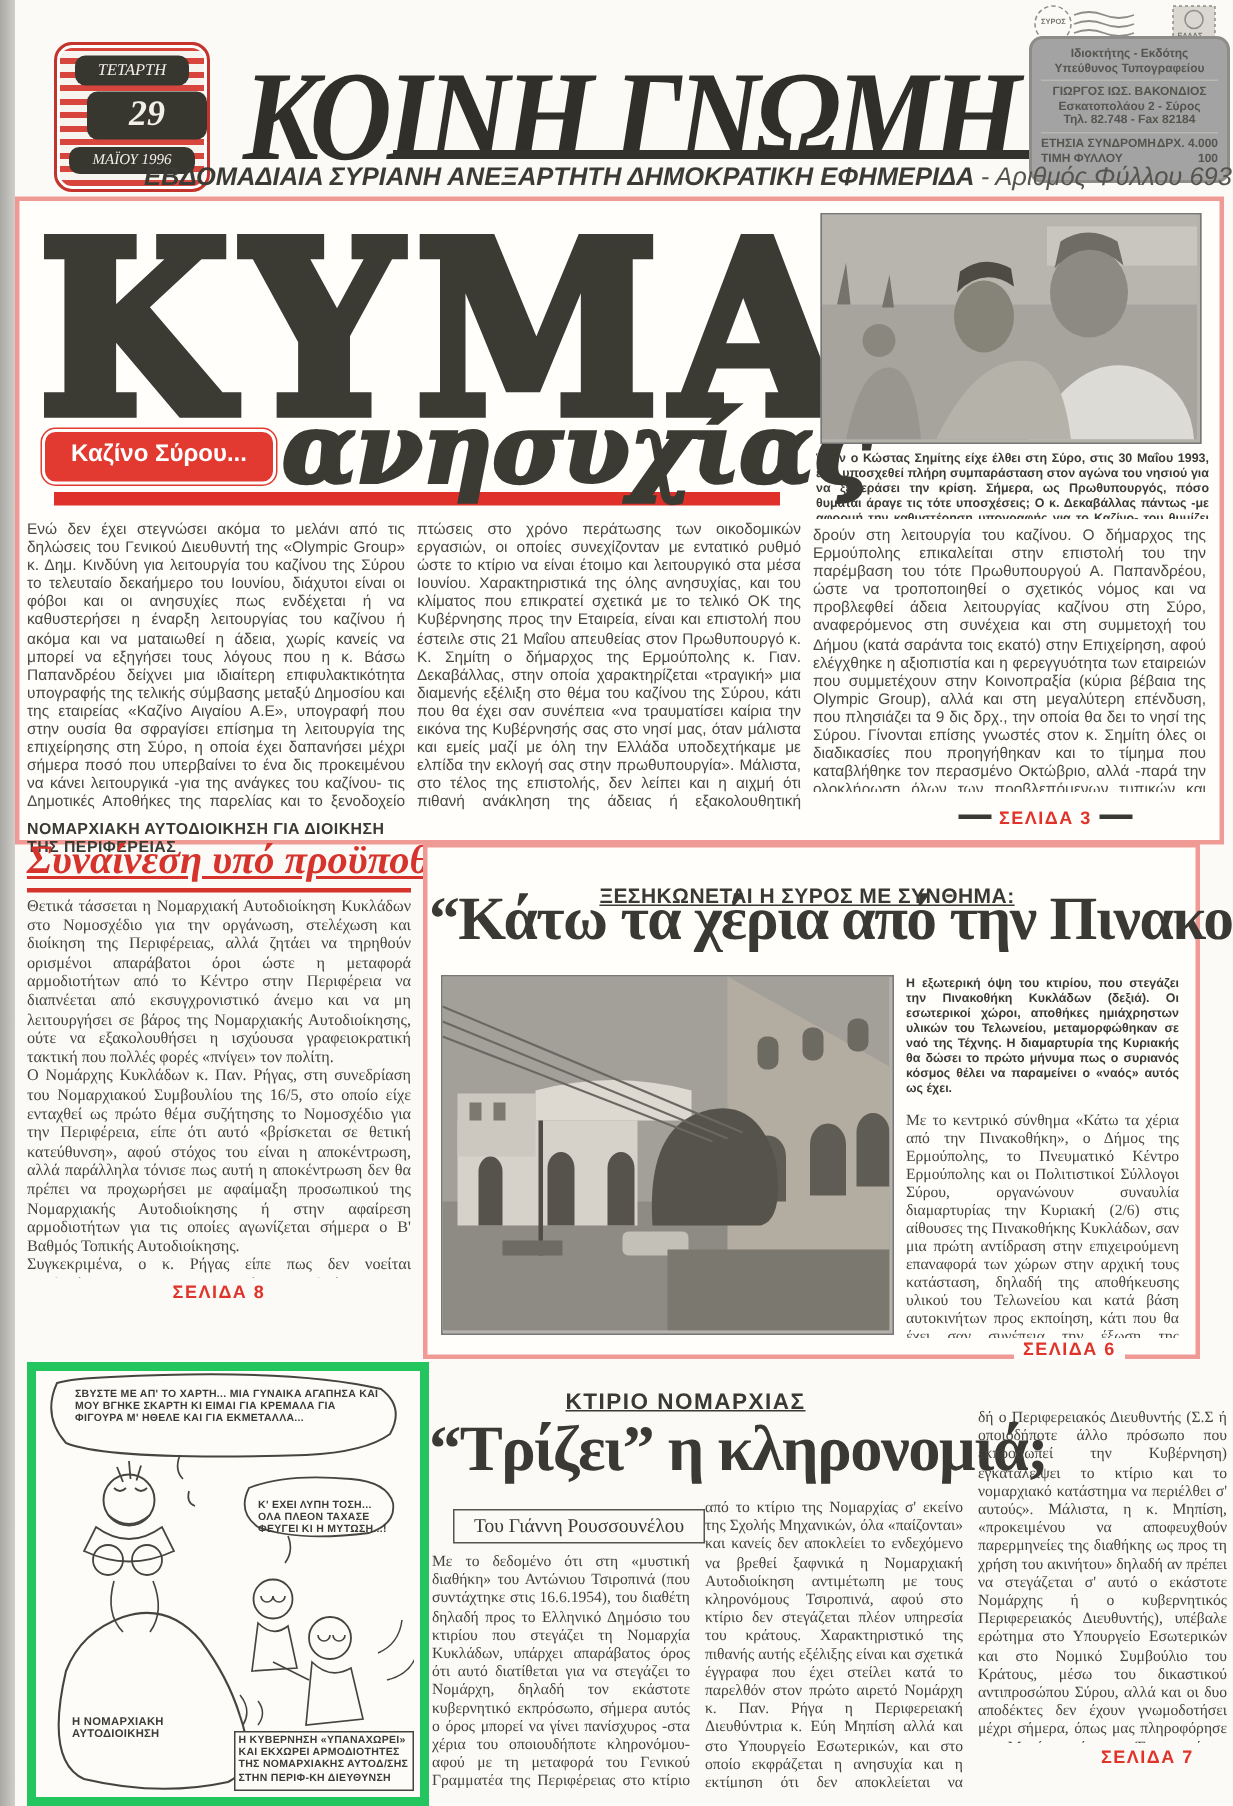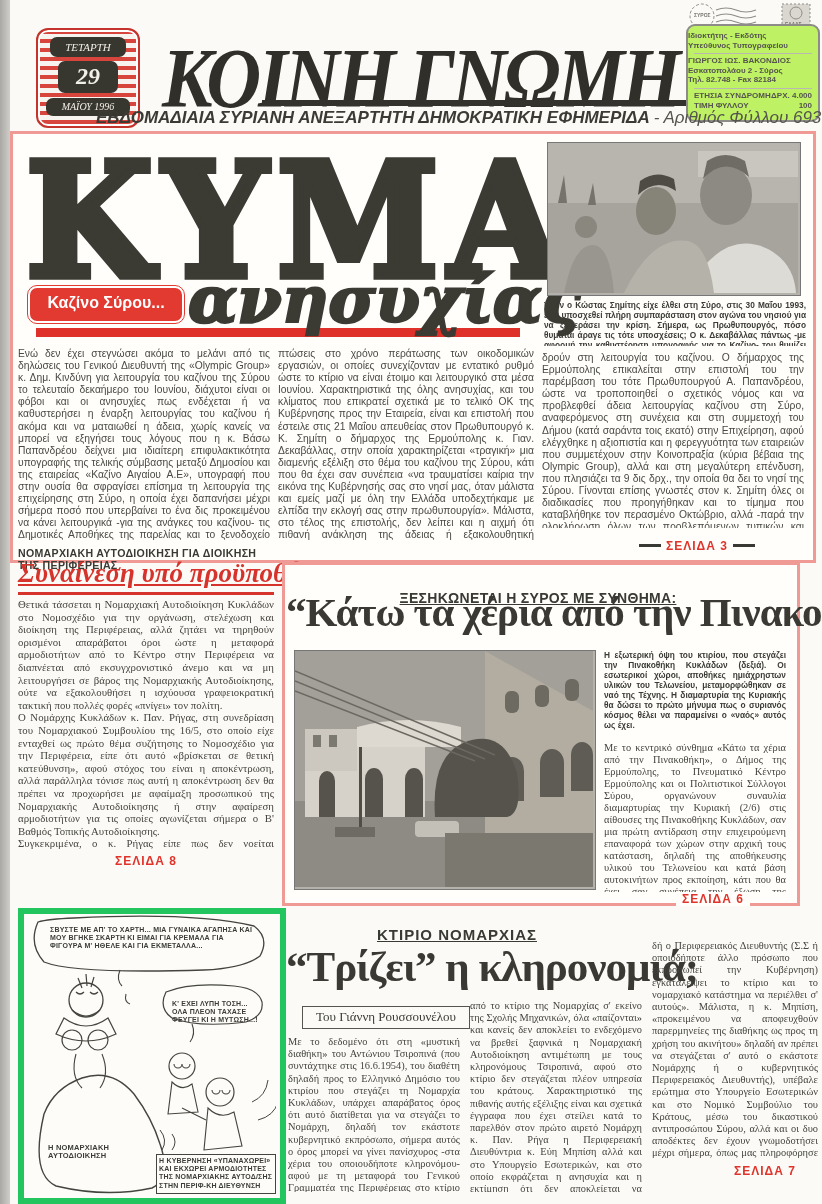--- a/index.html
+++ b/index.html
@@ -14,21 +14,21 @@
   .rule-dash{display:inline-block;width:22px;height:3px;background:#b3352c;vertical-align:middle;margin:0 5px;}
   .frame-red{border:3px solid #f09a96;background:#fffefb;}
   .masthead{font-family:"Liberation Serif",serif;font-weight:bold;font-style:italic;color:#302f2a;font-size:76px;letter-spacing:-3px;transform:scaleY(1.12);transform-origin:left top;white-space:nowrap;}
   .kyma{font-family:"DejaVu Serif",serif;font-weight:bold;color:#3b3a33;font-size:146px;letter-spacing:10px;line-height:1;-webkit-text-stroke:7px #3b3a33;transform:scaleY(1.08);transform-origin:left top;white-space:nowrap;}
   .anisixias{font-family:"DejaVu Serif",serif;font-weight:bold;font-style:italic;color:#3b3a33;font-size:64px;-webkit-text-stroke:2.5px #3b3a33;white-space:nowrap;}
   .headline-serif{font-family:"Liberation Serif",serif;font-weight:bold;color:#3a3933;}
   .caption-bold{font-weight:bold;font-size:8.3px;line-height:10px;text-align:justify;color:#3c3c36;}
   .photo{background:#b5b2ac;border:1px solid #777;}
   .datebox{border:2px solid #c5342c;border-radius:12px;background:repeating-linear-gradient(180deg,#d8453c 0 4px,#f7f4ef 4px 9px);box-shadow:inset 0 0 0 2px #fff;}
   .dateplate{background:#37362f;color:#f2efe8;font-family:"Liberation Serif",serif;font-style:italic;border-radius:7px;text-align:center;}
-  .infobox{border:2px solid #8d8c88;border-radius:9px;background:#bef264;color:#55544f;font-size:8px;font-weight:bold;line-height:9.6px;text-align:left;}
+  .infobox{border:2px solid #8d8c88;border-radius:9px;background:#a3a3a3;color:#55544f;font-size:8px;font-weight:bold;line-height:9.6px;text-align:center;}
   .cartoon-text{font-size:7px;line-height:8.2px;color:#3c3c38;font-weight:bold;letter-spacing:.2px;}
   svg{display:block;}
 </style>
 </head>
 <body>
 
 <div id="scan-edge"></div>
 <div id="paper">
 
   <div class="abs" style="left:676px;top:2px;width:130px;height:28px;">
@@ -37,21 +37,21 @@
       <path d="M30 8 q10 -4 20 0 q10 4 20 0 M30 14 q10 -4 20 0 q10 4 20 0 M30 20 q10 -4 20 0 q10 4 20 0" fill="none" stroke="#8e8d88" stroke-width="1.2"></path>
       <rect x="96" y="2" width="28" height="24" fill="#d9d7d0" stroke="#8e8d88" stroke-width="1" stroke-dasharray="2 2"></rect>
       <circle cx="110" cy="11" r="6" fill="none" stroke="#8e8d88" stroke-width="1"></circle>
     </svg>
     <span class="abs" style="left:8px;top:10px;font-size:5px;color:#77766f;font-weight:bold;">ΣΥΡΟΣ</span>
     <span class="abs" style="left:99px;top:19px;font-size:5px;color:#77766f;font-weight:bold;">ΕΛΛΑΣ</span>
   </div>
 
   <div class="abs datebox" style="left:26px;top:28px;width:100px;height:96px;">
     <div class="abs dateplate" style="left:12px;top:7px;width:76px;height:20px;font-size:11px;line-height:20px;">ΤΕΤΑΡΤΗ</div>
-    <div class="abs dateplate" style="left:20px;top:31px;width:60px;height:32px;font-size:24px;line-height:31px;font-weight:bold;">29</div>
+    <div class="abs dateplate" style="left:20px;top:31px;width:80px;height:32px;font-size:24px;line-height:31px;font-weight:bold;">29</div>
     <div class="abs dateplate" style="left:8px;top:68px;width:84px;height:18px;font-size:10px;line-height:18px;">ΜΑΪΟΥ 1996</div>
   </div>
 
   <div class="abs masthead" style="left:152px;top:30px;">ΚΟΙΝΗ ΓΝΩΜΗ</div>
   <div class="abs" style="left:252px;top:100px;width:424px;height:6px;background:#33322c;"></div>
 
   <div class="abs infobox" style="left:676px;top:24px;width:130px;height:94px;">
     <div style="margin-top:5px;">Ιδιοκτήτης - Εκδότης</div>
     <div>Υπεύθυνος Τυπογραφείου</div>
     <div style="border-top:1px solid #b9b8b2;margin:3px 6px 2px;"></div>

